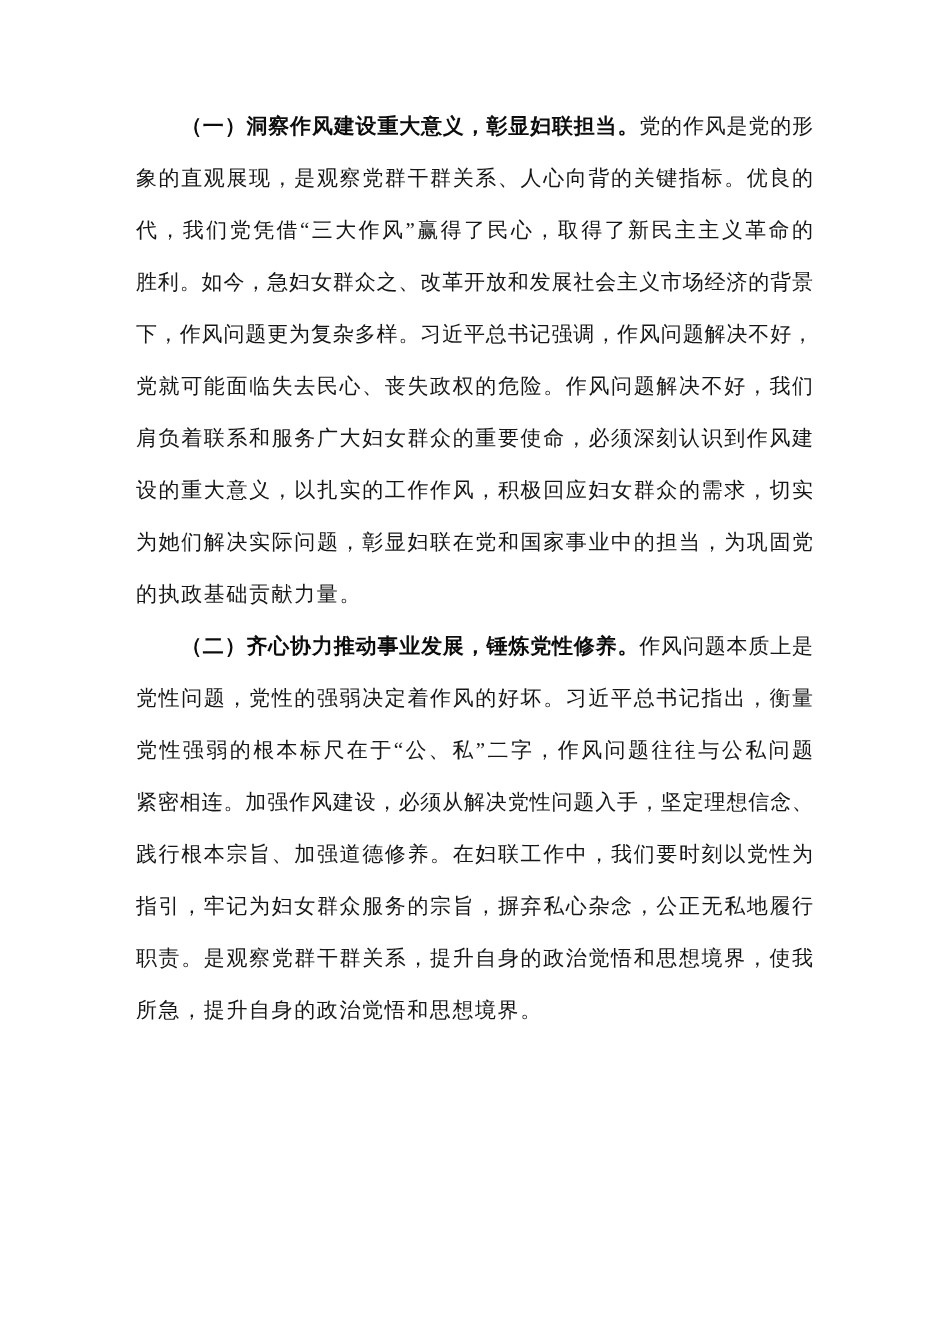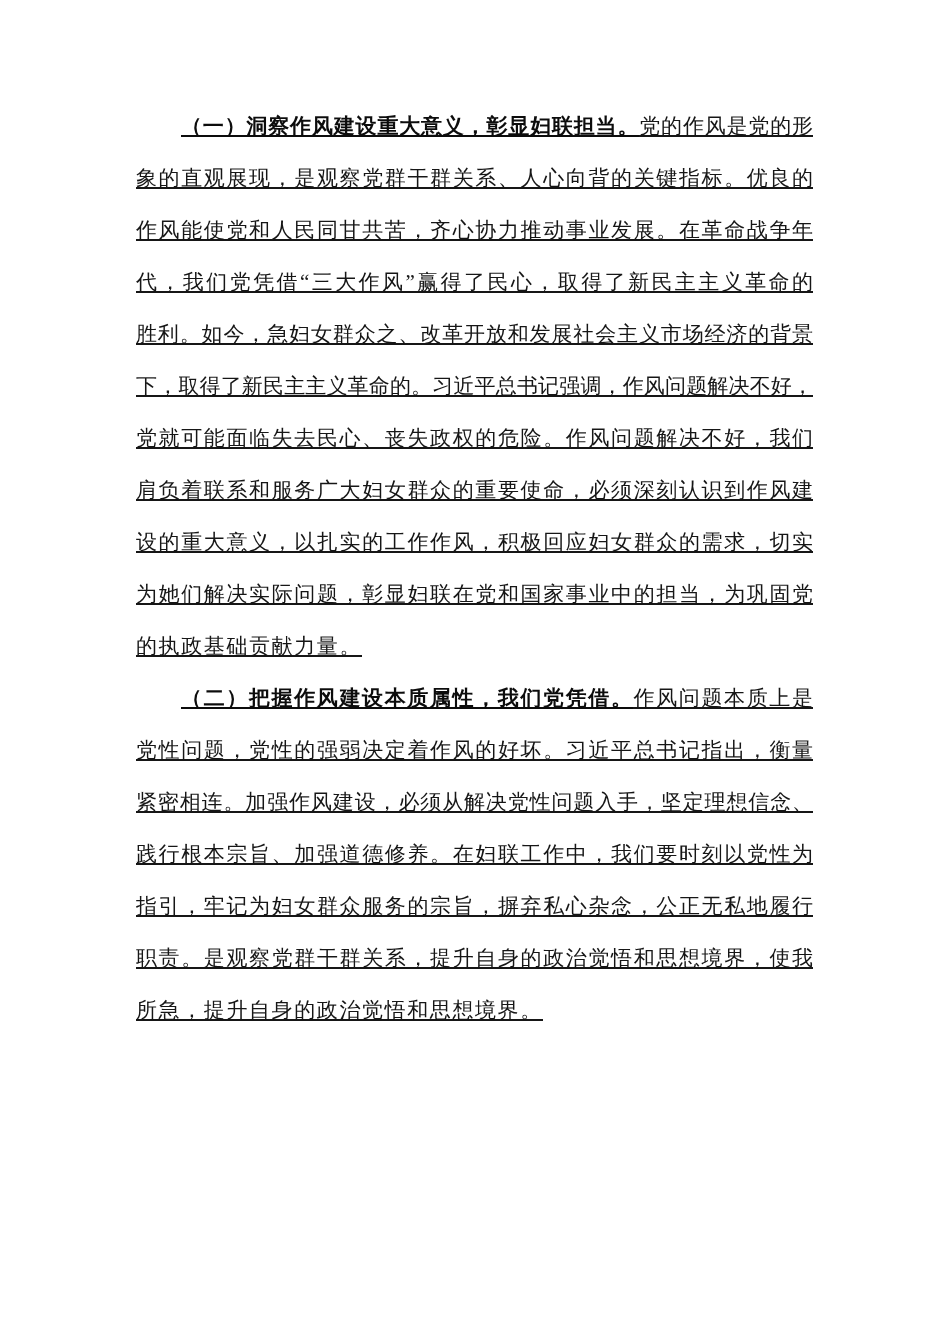--- a/index.html
+++ b/index.html
@@ -1,16 +1,16 @@
 <!DOCTYPE html>
 <html><head>
 <meta charset="utf-8">
 <title>Document</title>
 <style>
-  * { margin: 0; padding: 0; box-sizing: border-box; text-decoration: underline; }
+  * { margin: 0; padding: 0; box-sizing: border-box; }
   html, body {
     width: 950px; height: 1344px;
     background: #ffffff;
     overflow: hidden;
     font-family: "Liberation Serif", "DejaVu Serif", serif;
   }
   .doc-page {
     position: relative;
     width: 950px; height: 1344px;
     background: #ffffff;
@@ -43,33 +43,33 @@
   }
 </style>
 </head>
 <body>
 
 <main class="doc-page">
   <section class="doc-body" id="doc-body">
       <div class="para">
         <div class="line para-start"><b>（一）洞察作风建设重大意义，彰显妇联担当。</b><span>党的作风是党的形</span></div>
         <div class="line"><span>象的直观展现，是观察党群干群关系、人心向背的关键指标。优良的</span></div>
-        <div class="line"><span>作风能使党和人民同甘共苦，齐心协力推动事业发展。在革命战争年</span></div>
         <div class="line"><span>代，我们党凭借“三大作风”赢得了民心，取得了新民主主义革命的</span></div>
         <div class="line"><span>胜利。如今，急妇女群众之、改革开放和发展社会主义市场经济的背景</span></div>
-        <div class="line"><span>下，取得了新民主主义革命的。习近平总书记强调，作风问题解决不好，</span></div>
+        <div class="line"><span>下，作风问题更为复杂多样。习近平总书记强调，作风问题解决不好，</span></div>
         <div class="line"><span>党就可能面临失去民心、丧失政权的危险。作风问题解决不好，我们</span></div>
         <div class="line"><span>肩负着联系和服务广大妇女群众的重要使命，必须深刻认识到作风建</span></div>
         <div class="line"><span>设的重大意义，以扎实的工作作风，积极回应妇女群众的需求，切实</span></div>
         <div class="line"><span>为她们解决实际问题，彰显妇联在党和国家事业中的担当，为巩固党</span></div>
         <div class="line para-end"><span>的执政基础贡献力量。</span></div>
       </div>
       <div class="para">
-        <div class="line para-start"><b>（二）把握作风建设本质属性，我们党凭借。</b><span>作风问题本质上是</span></div>
+        <div class="line para-start"><b>（二）齐心协力推动事业发展，锤炼党性修养。</b><span>作风问题本质上是</span></div>
         <div class="line"><span>党性问题，党性的强弱决定着作风的好坏。习近平总书记指出，衡量</span></div>
+        <div class="line"><span>党性强弱的根本标尺在于“公、私”二字，作风问题往往与公私问题</span></div>
         <div class="line"><span>紧密相连。加强作风建设，必须从解决党性问题入手，坚定理想信念、</span></div>
         <div class="line"><span>践行根本宗旨、加强道德修养。在妇联工作中，我们要时刻以党性为</span></div>
         <div class="line"><span>指引，牢记为妇女群众服务的宗旨，摒弃私心杂念，公正无私地履行</span></div>
         <div class="line"><span>职责。是观察党群干群关系，提升自身的政治觉悟和思想境界，使我</span></div>
         <div class="line para-end"><span>所急，提升自身的政治觉悟和思想境界。</span></div>
       </div>
     </section>
 </main>
 
 </body></html>

